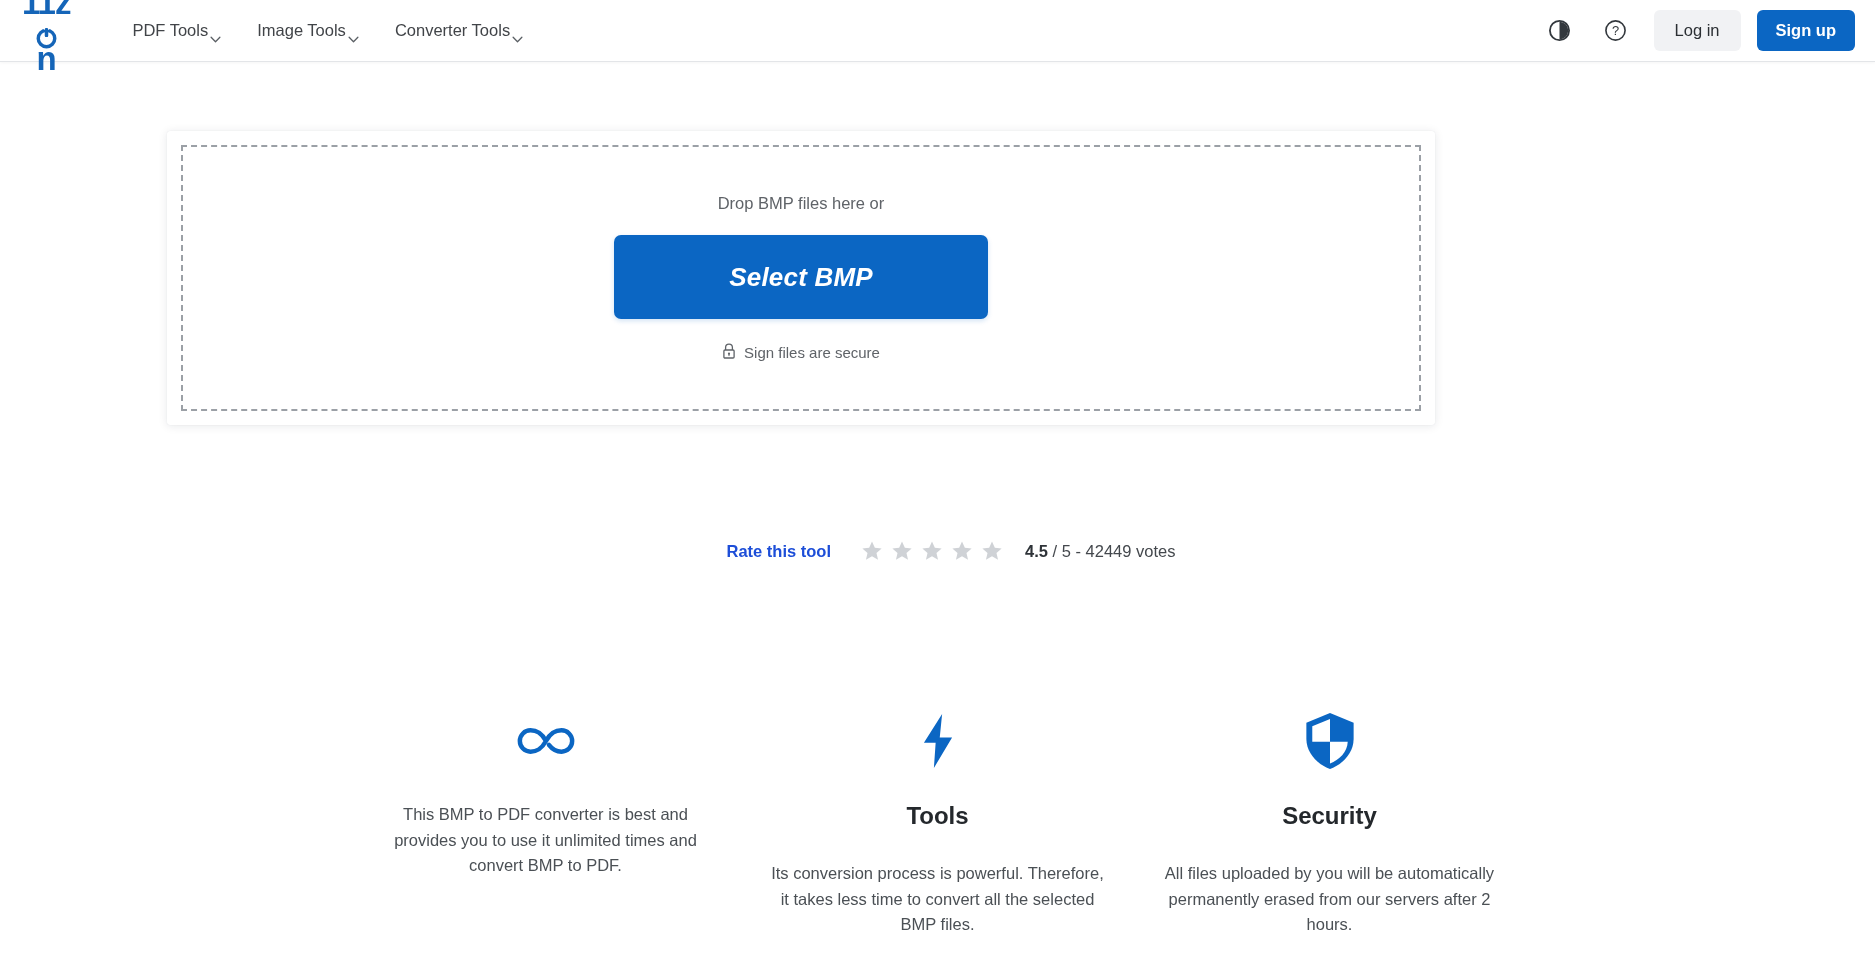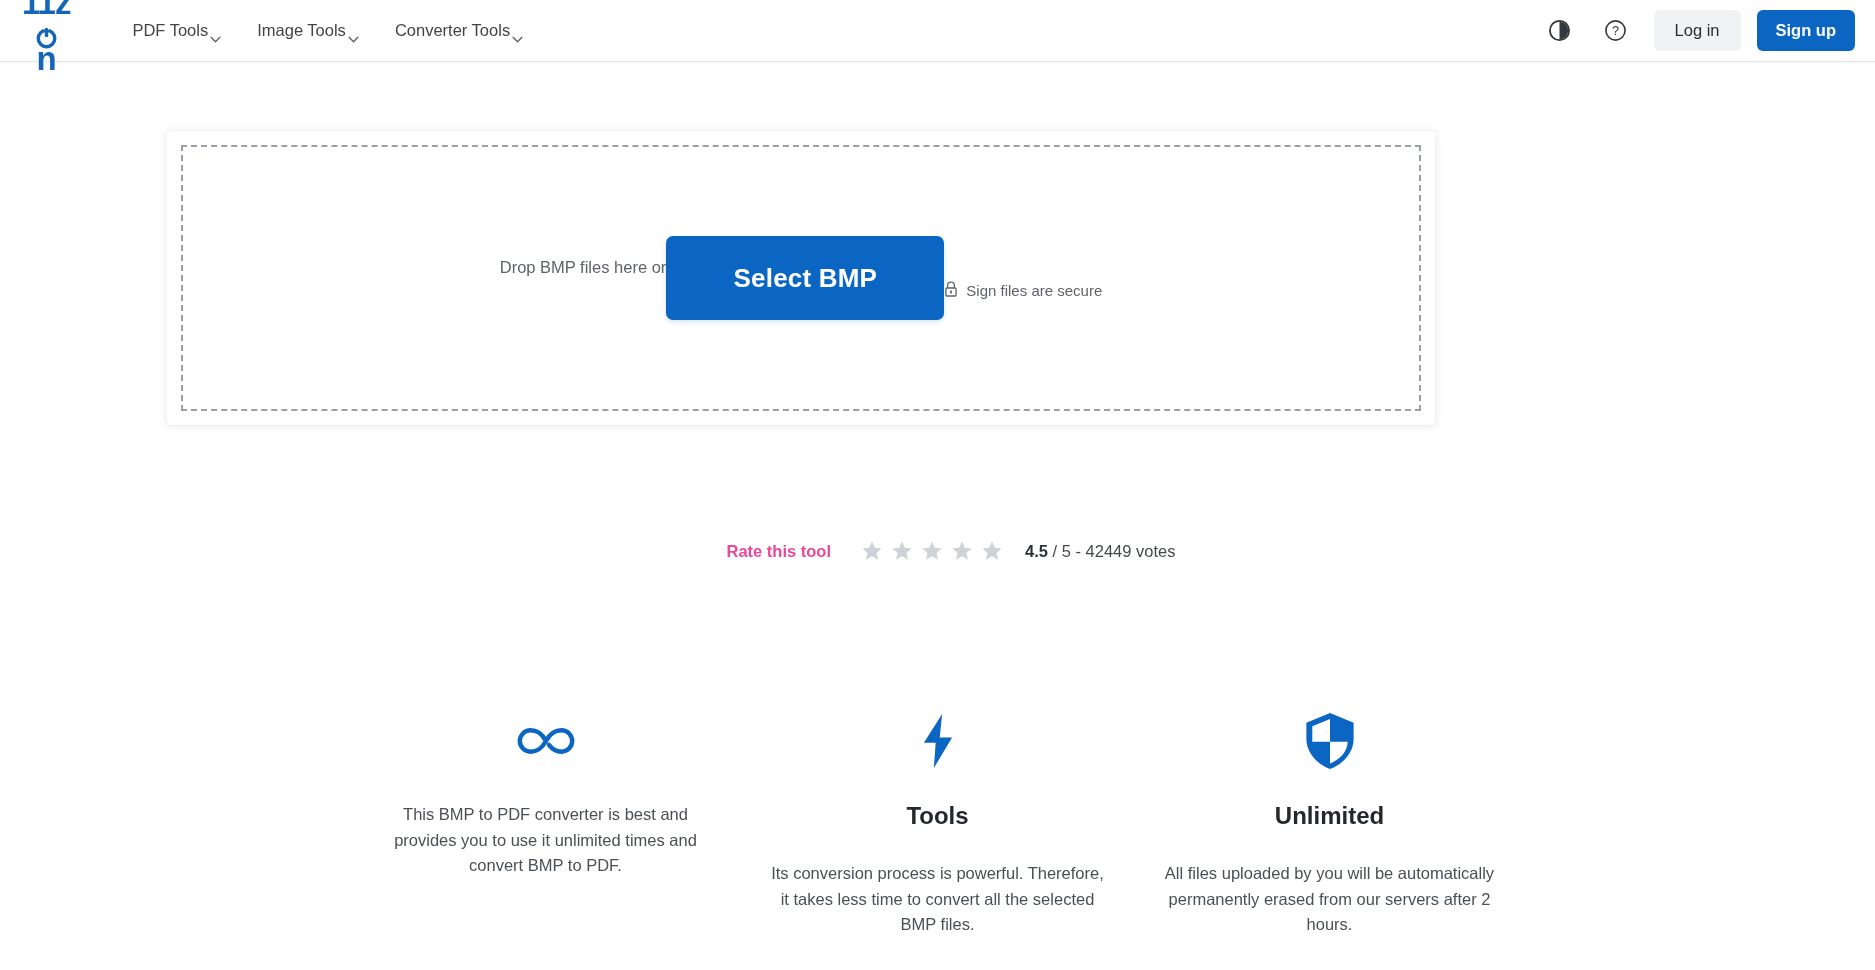--- a/index.html
+++ b/index.html
@@ -113,42 +113,43 @@
     height: 294px;
     background: #ffffff;
     border-radius: 3px;
     box-shadow: 0 1px 10px rgba(20,30,50,0.10), 0 0 1px rgba(20,30,50,0.12);
   }
   .dropzone {
     position: absolute;
     left: 14px; top: 14px; right: 14px; bottom: 14px;
     border: 2px dashed #9ba0a6;
     display: flex;
-    flex-direction: row;
+    flex-direction: column;
     align-items: center;
     justify-content: center;
   }
   .drop-text {
     font-size: 16.5px;
     color: #5f6368;
     margin-bottom: 22px;
   }
   .select-btn {
     background: #0b66c3;
     color: #ffffff;
     border: none;
     border-radius: 7px;
-    width: 278px;
+    width: 374px;
     height: 84px;
     font-size: 26px;
     font-weight: bold;
     cursor: pointer;
     font-family: inherit;
     letter-spacing: 0.2px;
     box-shadow: 0 2px 5px rgba(11,102,195,0.18);
+    font-style: italic;
   }
   .secure-row {
     display: flex;
     align-items: center;
     gap: 8px;
     margin-top: 24px;
     font-size: 15px;
     color: #5f6368;
   }
 
@@ -156,21 +157,21 @@
   .rating {
     position: absolute;
     top: 540px;
     left: 0; right: 0;
     display: flex;
     align-items: center;
     justify-content: center;
     gap: 0;
     font-size: 16.5px;
   }
-  .rate-label { color: #ec4899; font-weight: 600; margin-right: 30px; padding-left: 27px; }
+  .rate-label { color: #1d4ed8; font-weight: 600; margin-right: 30px; padding-left: 27px; }
   .stars { display: flex; gap: 8px; align-items: center; }
   .star { width: 22px; height: 22px; cursor: pointer; display: block; }
   .rate-score { margin-left: 22px; color: #44484d; }
   .rate-score b { color: #2e3338; font-weight: bold; }
 
   
   .features {
     position: absolute;
     top: 710px;
     left: 0; right: 0;
@@ -343,19 +344,19 @@
     </div>
 
     <div class="feature">
       <div class="feat-icon">
         <svg width="52" height="58" viewBox="0 0 48 54" aria-hidden="true">
           <path d="M24 1 L46 10 V25 C46 39 35 49 24 53 C13 49 2 39 2 25 V10 Z" fill="#0b66c3"></path>
           <path d="M24 6.5 L7.5 13.3 V27.8 H24 Z" fill="#ffffff"></path>
           <path d="M24 27.8 H40.5 C40.2 37.5 32.5 44.8 24 48 Z" fill="#ffffff"></path>
         </svg>
       </div>
-      <div class="feat-title">Unlimited</div>
+      <div class="feat-title">Security</div>
       <div class="feat-desc">All files uploaded by you will be automatically permanently erased from our servers after 2 hours.</div>
     </div>
 
   </div>
 
 </div>
 
 </body></html>

